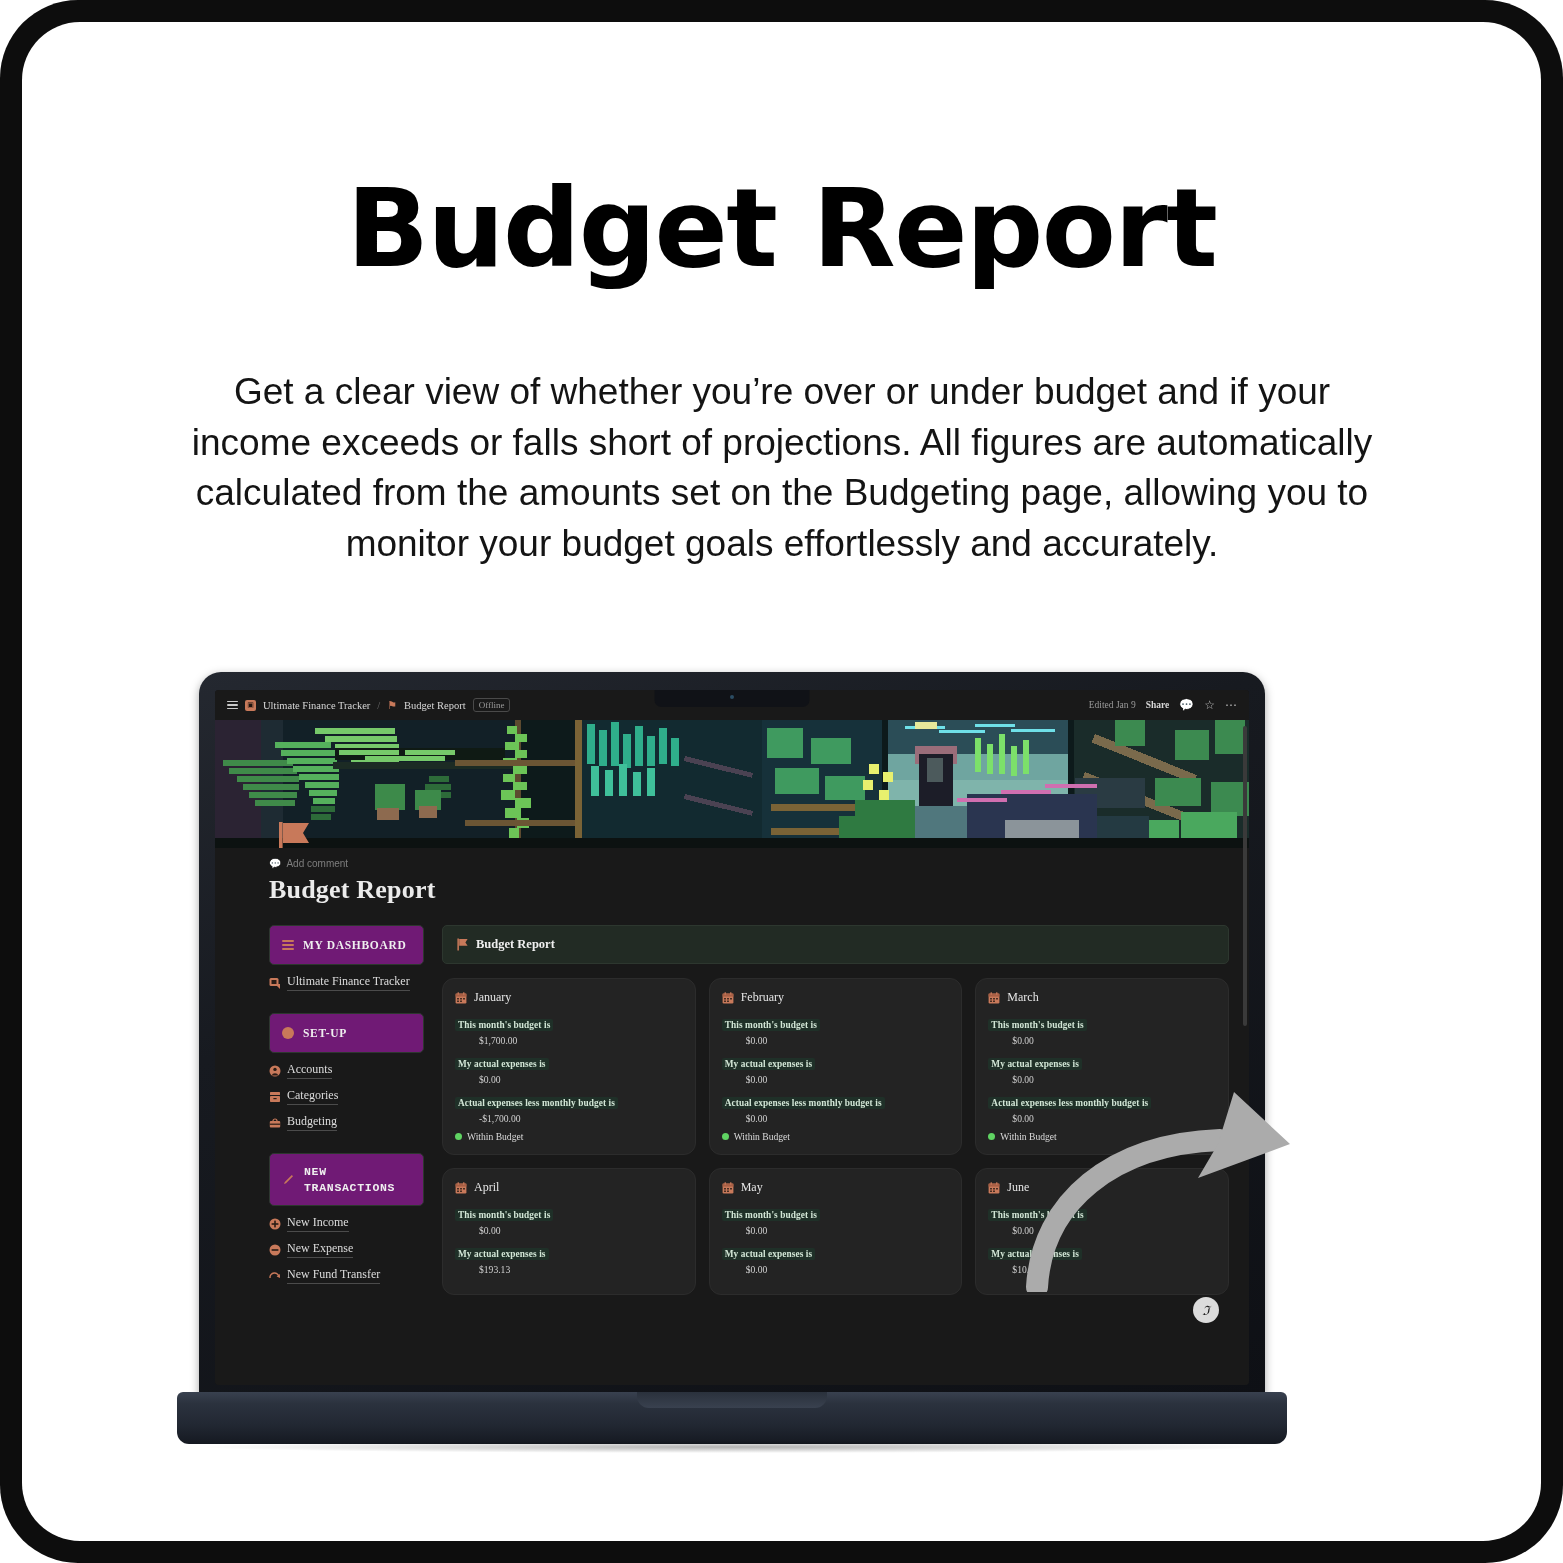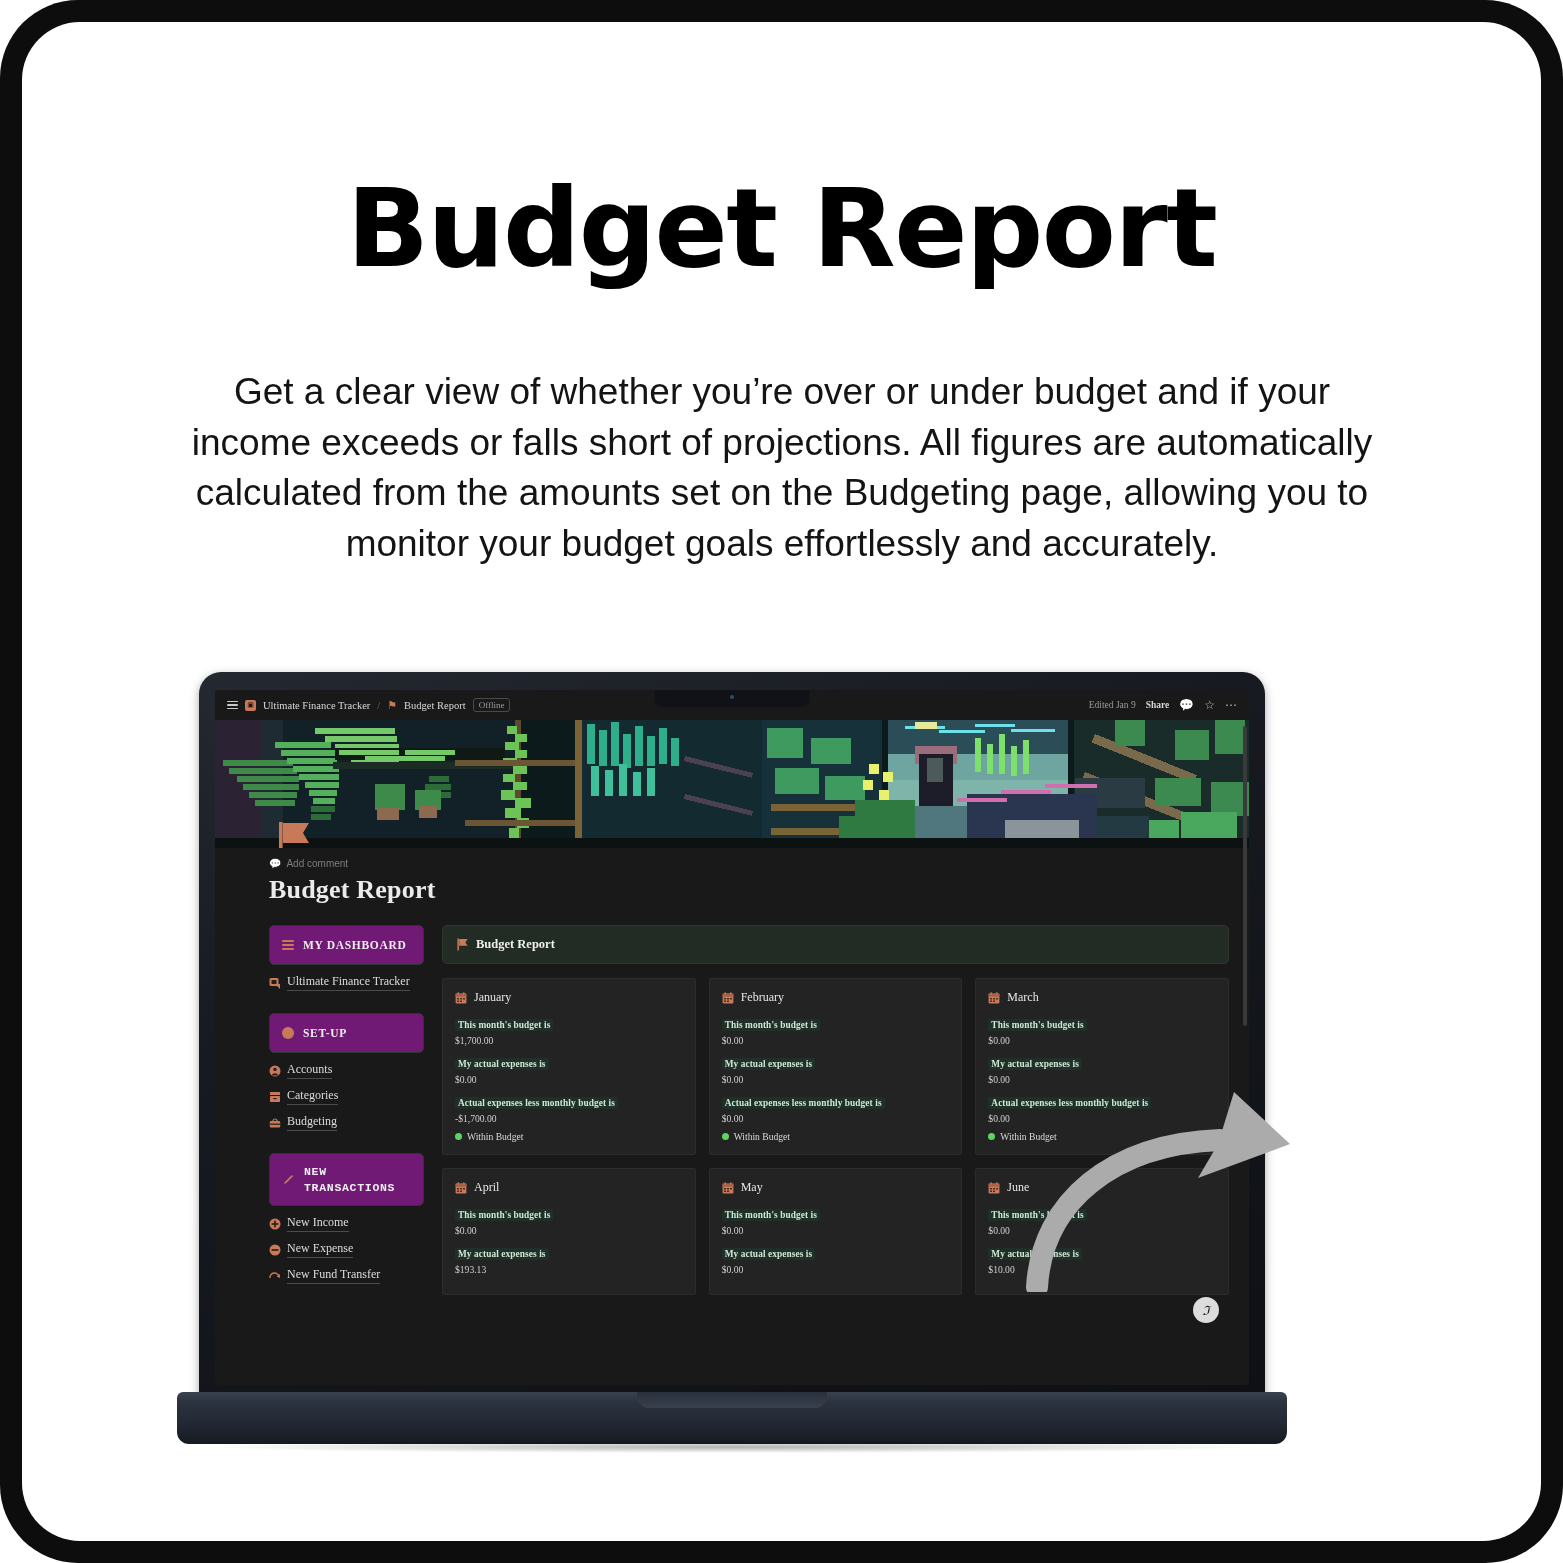--- a/index.html
+++ b/index.html
@@ -182,32 +182,32 @@
   .grid-ico b {
     position:absolute; width:4px; height:4px; background:currentColor; border-radius:.5px;
   }
   .grid-ico b:nth-child(1){left:0;top:0}.grid-ico b:nth-child(2){right:0;top:0}
   .grid-ico b:nth-child(3){left:0;bottom:0}.grid-ico b:nth-child(4){right:0;bottom:0}
 
   .cards {
     display:grid; grid-template-columns:repeat(3,1fr); gap:13px; margin-top:14px;
   }
   .mcard {
-    background:#232323; border:1px solid #2c2c2c; border-radius:2px;
+    background:#232323; border:1px solid #2c2c2c; border-radius:12px;
     padding:11px 12px 12px 12px;
   }
   .mcard .mhead { display:flex; align-items:center; gap:7px; font-size:12px;
                   color:#e6e6e6; margin-bottom:9px; }
   .cal-ico { width:12px; height:12px; flex:0 0 12px; }
   .mlabel {
     display:inline-block; background:#1f3028; color:#d2e6d6;
     font-weight:700; font-size:9.3px; padding:1px 3px; border-radius:2px;
     margin-bottom:4px; letter-spacing:.1px;
   }
-  .mval { font-size:9.6px; color:#cfcfcf; margin-bottom:7px; }
+  .mval { font-size:9.6px; color:#cfcfcf; margin-bottom:7px;margin-left:24px; }
   .status { display:flex; align-items:center; gap:5px; font-size:9.6px; color:#dadada; margin-top:2px; }
   .gdot { width:7px; height:7px; border-radius:50%; background:#5fd362; flex:0 0 7px; }
 
   
   .vscroll { position:absolute; right:2px; top:36px; width:4px; height:300px;
              background:#3a3a3a; border-radius:3px; }
 
   
   .helper {
     position:absolute; right:30px; bottom:62px; width:26px; height:26px;

